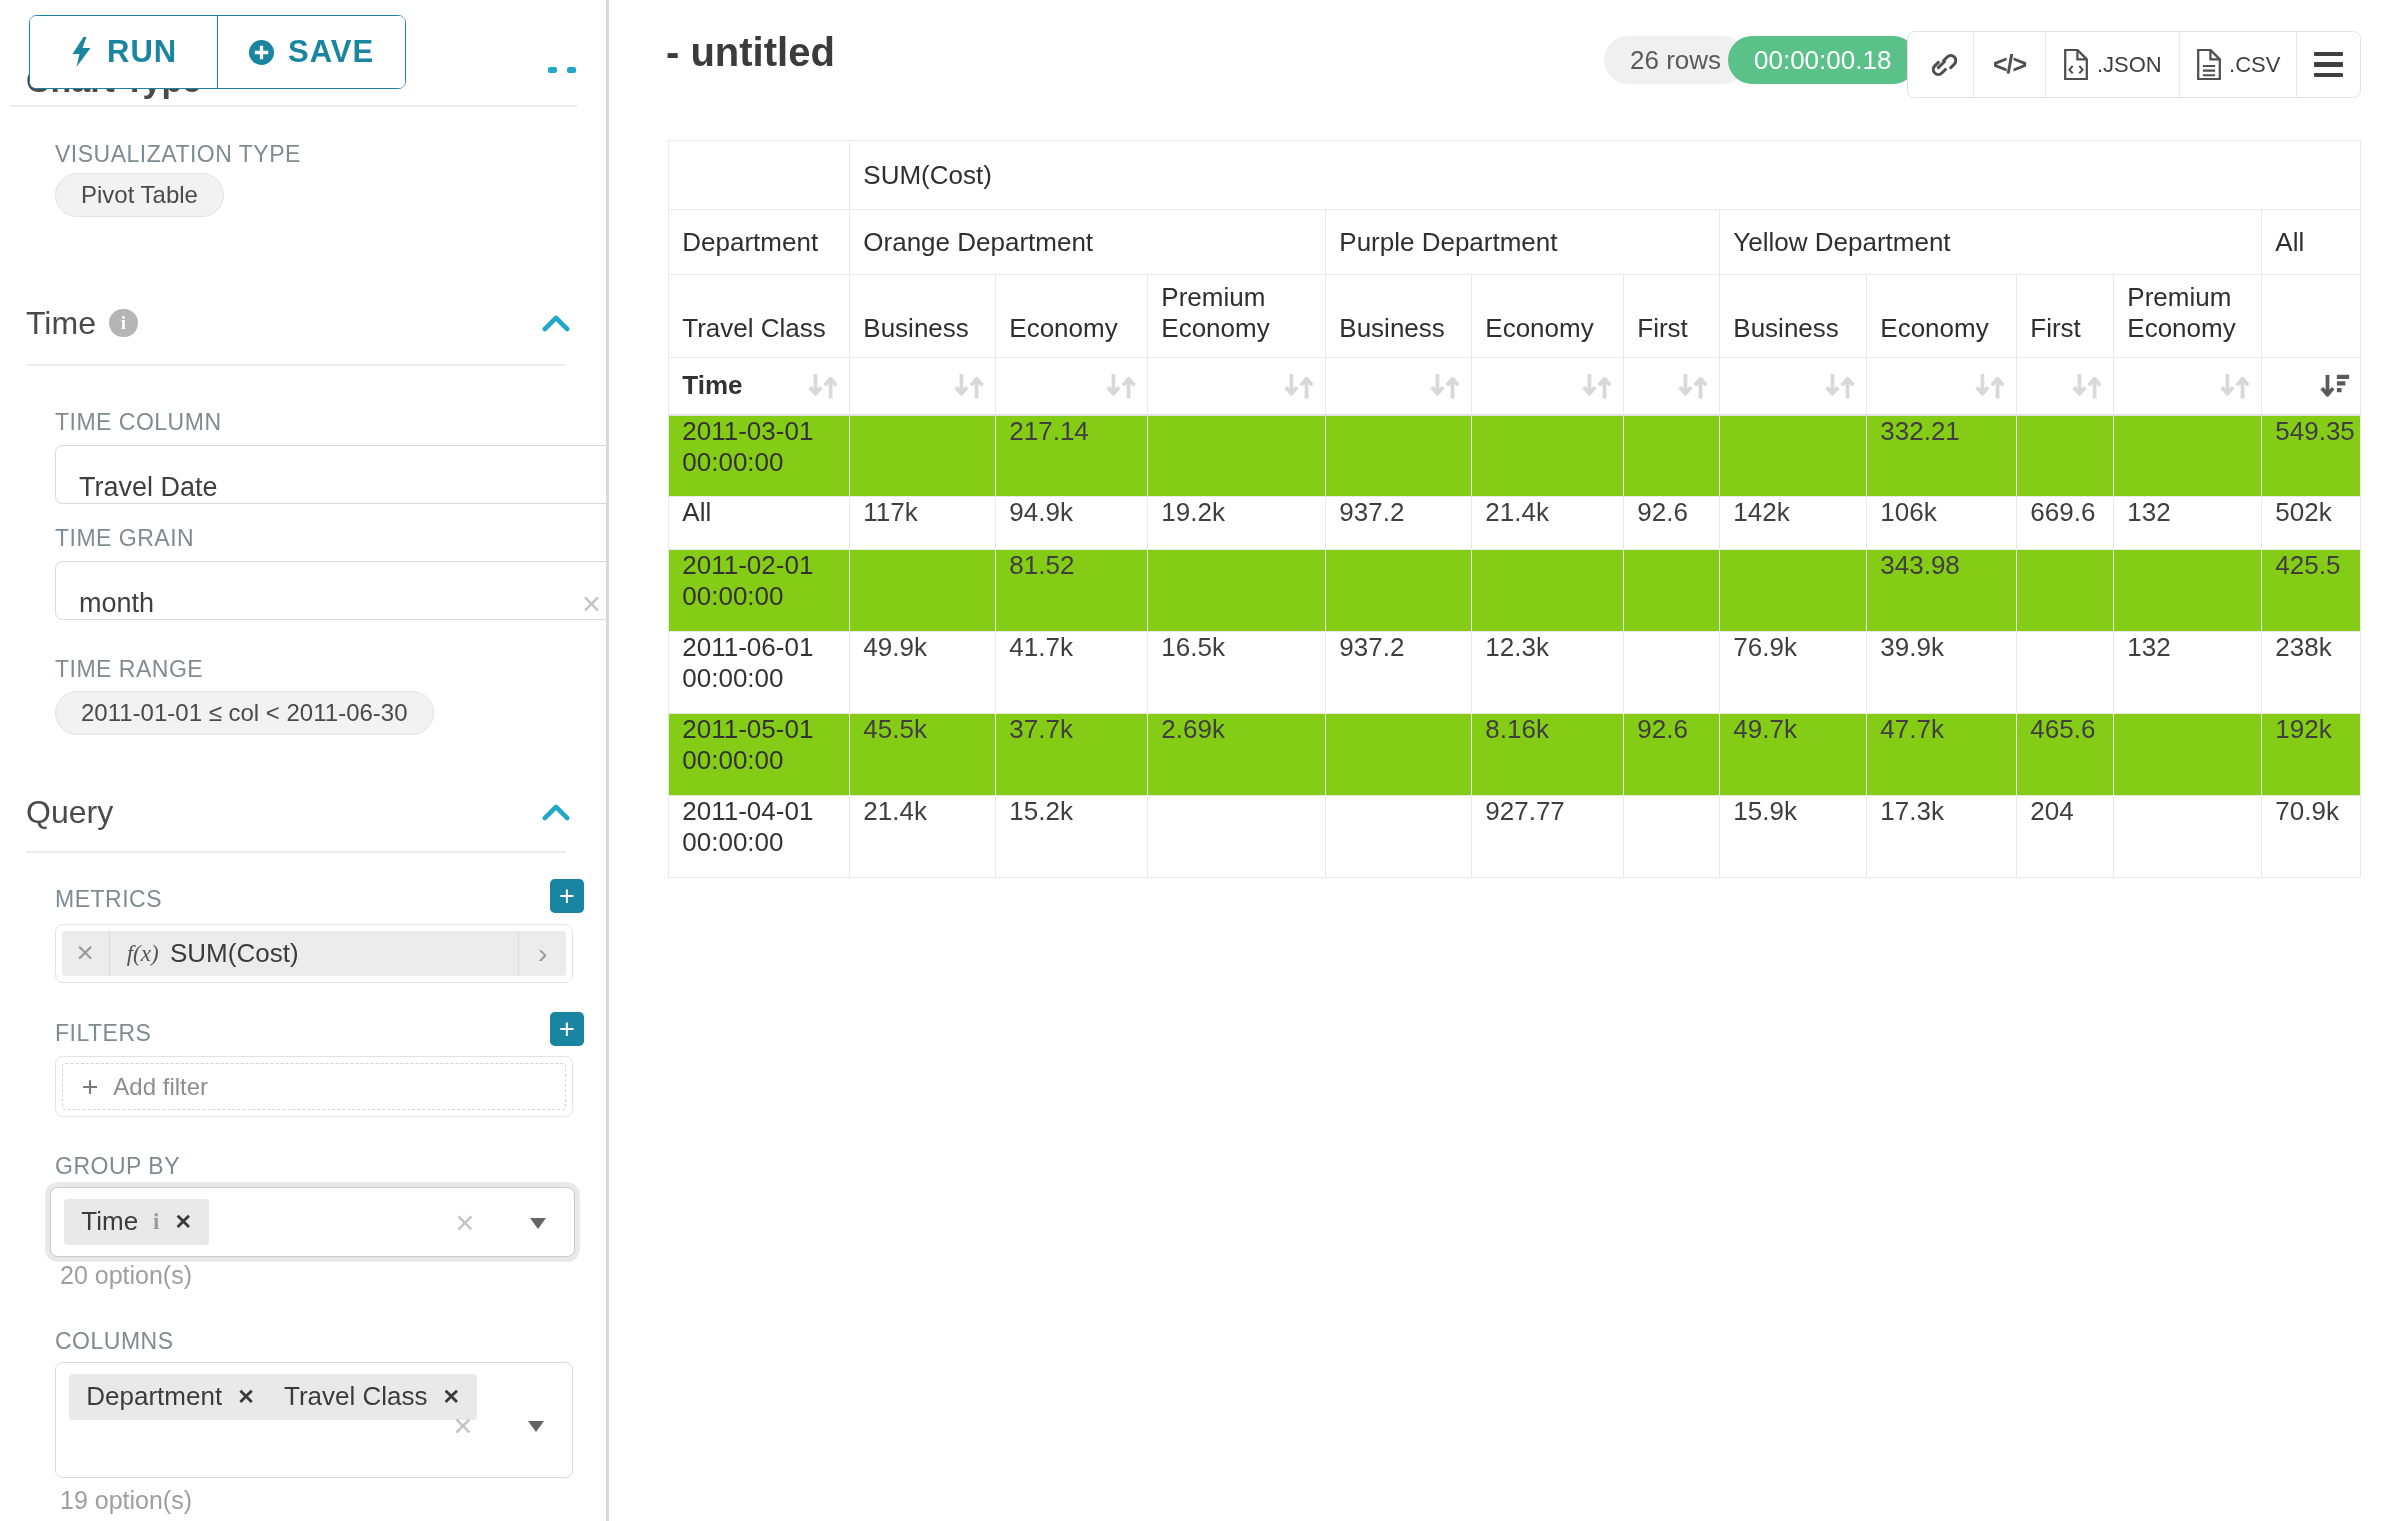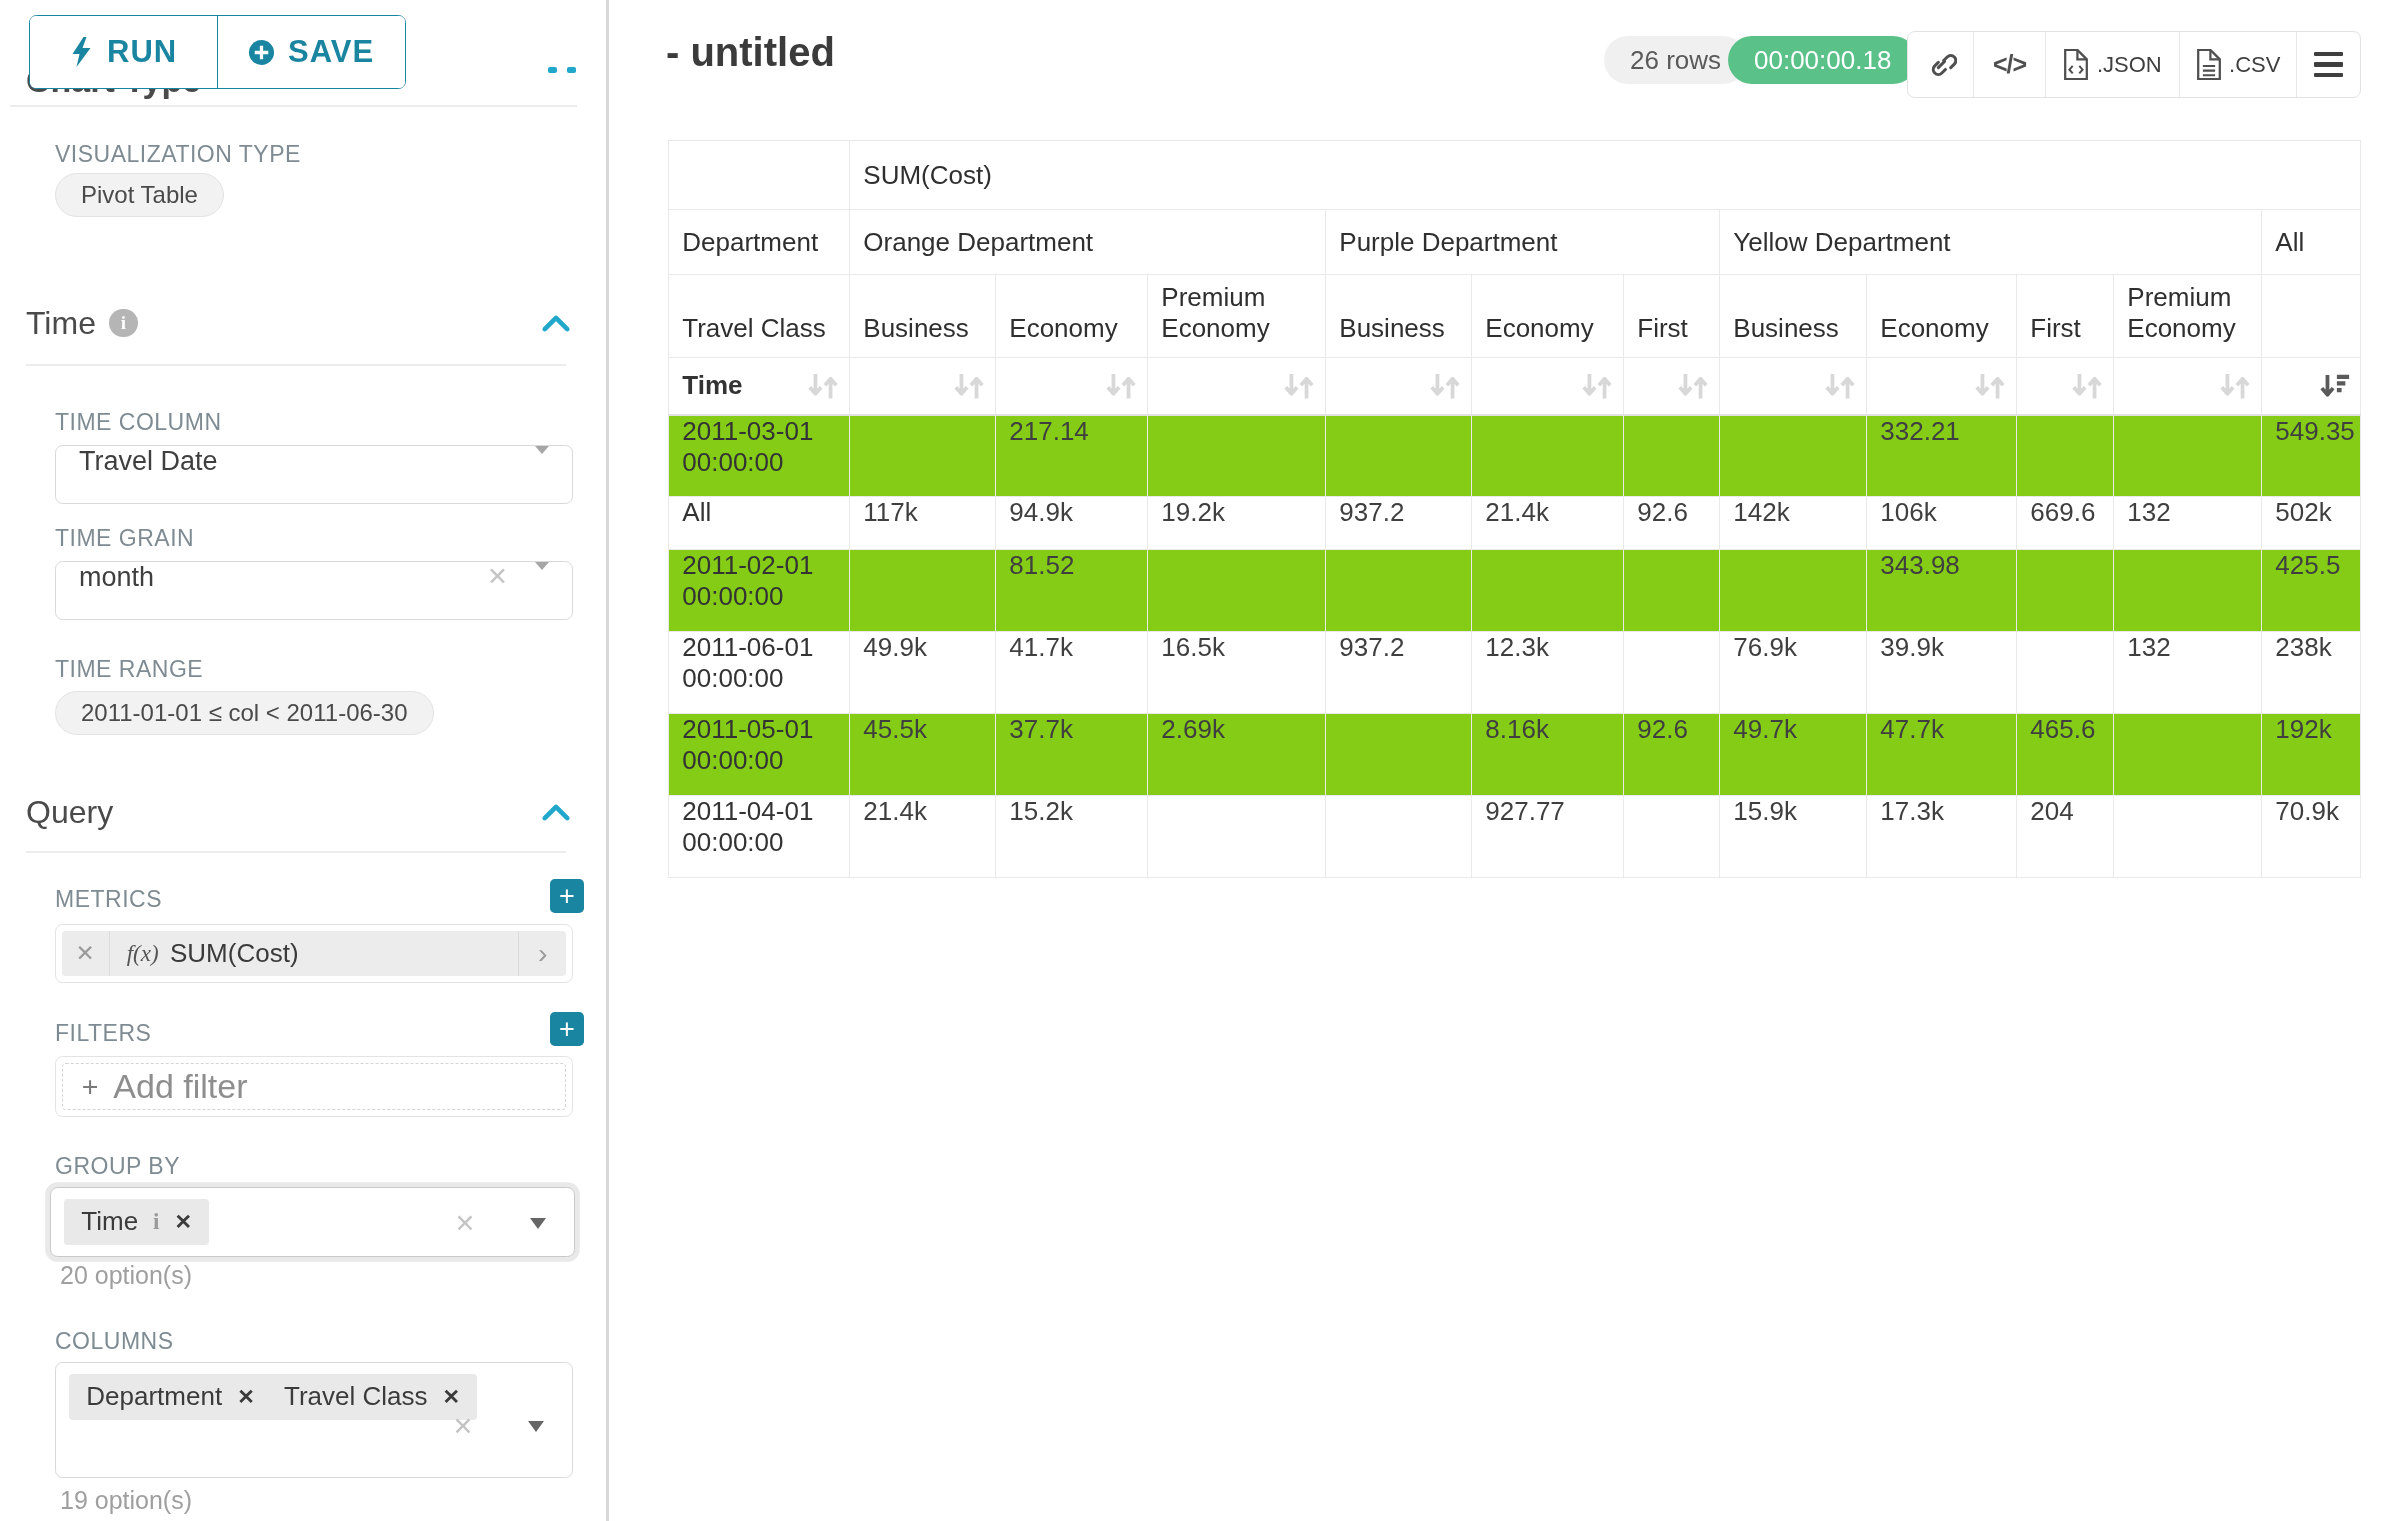--- a/index.html
+++ b/index.html
@@ -24,22 +24,22 @@
   .resize-dot { position:absolute; width:8.6px; height:5.7px; background:#20a7c9; border-radius:1.9px; }
 
   .field-label { position:absolute; left:55px; font-size:23px; letter-spacing:0.5px; color:#7f8b92; }
   .section-head { position:absolute; left:26px; width:545px; display:flex; align-items:center; }
   .section-title { font-size:32px; color:#4a4a4a; }
   .info-circle { display:inline-flex; width:28.5px; height:28.5px; border-radius:50%; background:#b5b5b5;
                  color:#fff; align-items:center; justify-content:center;
                  font:700 19px "Liberation Serif", serif; margin-left:13.3px; }
   .collapse-chevron { margin-left:auto; }
 
-  .select-box { position:absolute; left:55px; width:518px; height:59px; border:1.9px solid #d9d9d9;
-                border-radius:7.6px; background:#fff; display:flex; align-items:flex-start; padding:0 23px; }
+  .select-box { position:absolute; left:55px; width:612px; height:59px; border:1.9px solid #d9d9d9;
+                border-radius:7.6px; background:#fff; display:flex; align-items:flex-end; padding:0 23px; }
   .select-value { font-size:27px; color:#3f3f3f; }
   .caret-down { width:0; height:0; border-left:7.6px solid transparent; border-right:7.6px solid transparent;
                 border-top:8.6px solid #a6a6a6; margin-left:auto; }
   .clear-x { color:#c4c4c4; font-size:25px; margin-left:auto; }
   .clear-x + .caret-down { margin-left:27px; }
 
   .pill { position:absolute; left:55px; height:44px; display:inline-flex; align-items:center;
           padding:0 25px; background:#f2f2f2; border:1.9px solid #e3e3e3; border-radius:23px;
           font-size:24px; color:#4a4a4a; white-space:nowrap; }
 
@@ -55,21 +55,21 @@
   .metric-fx { font:italic 23px "Liberation Serif", serif; color:#555; }
   .metric-label { font-size:26px; color:#3b3b3b; }
   .metric-arrow { width:48px; display:flex; align-items:center; justify-content:center; color:#9a9a9a;
                   font-size:28.5px; border-left:1.9px solid #dcdcdc; cursor:pointer; }
 
   .filter-box { position:absolute; left:55px; top:1056px; width:518px; height:61px;
                 border:1.9px solid #e3e3e3; border-radius:7.6px; background:#fff; padding:5.7px; }
   .filter-dashed { height:100%; border:1.9px dashed #d4d4d4; border-radius:3.8px; display:flex;
                    align-items:center; gap:15px; padding-left:19px; color:#8e8e8e; cursor:pointer; }
   .filter-plus { font-size:28.5px; color:#7a7a7a; }
-  .filter-text { font-size:34px;text-align:center; }
+  .filter-text { font-size:24px;text-align:center; }
 
   .chips-select { position:absolute; background:#fff; border-radius:7.6px; }
   #groupby-select { left:50px; top:1187px; width:525px; height:70px; border:1.9px solid #c9c9c9;
                     box-shadow:0 0 0 4.8px #e9e9e9; }
   #columns-select { left:55px; top:1362px; width:518px; height:116px; border:1.9px solid #d9d9d9; }
   .chip { position:absolute; height:46px; display:inline-flex; align-items:center; gap:15px;
           background:#e9e9e9; border-radius:3.8px; padding:0 17px; font-size:26px; color:#3b3b3b; }
   .chip .chip-x { font-weight:700; font-size:21px; cursor:pointer; }
   .chip .chip-info { font:700 23px "Liberation Serif", serif; color:#9a9a9a; }
   .select-controls { position:absolute; display:flex; align-items:center; }

